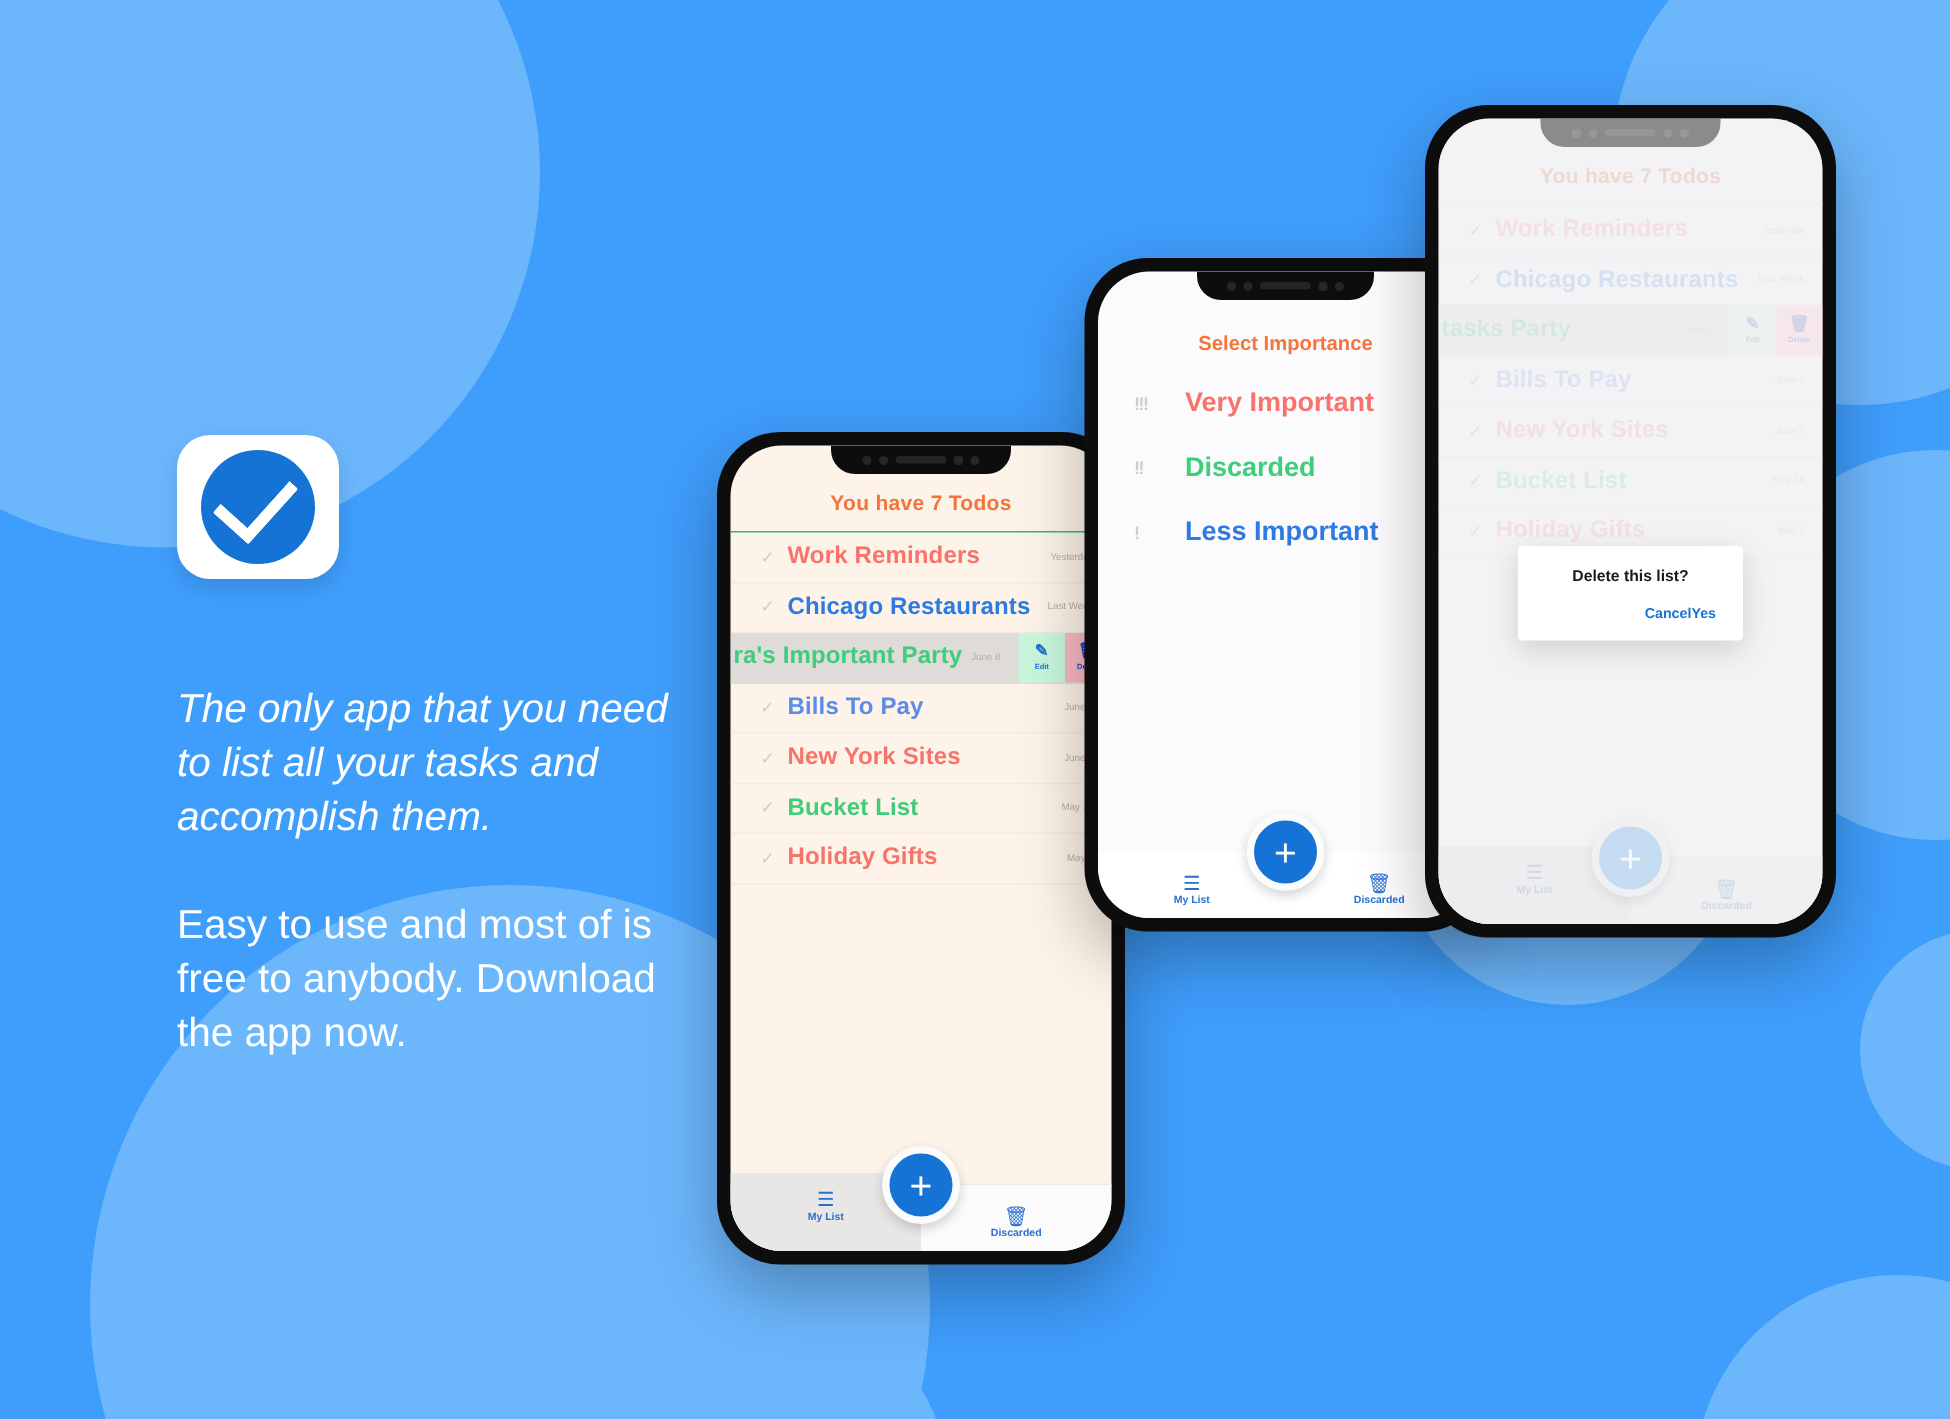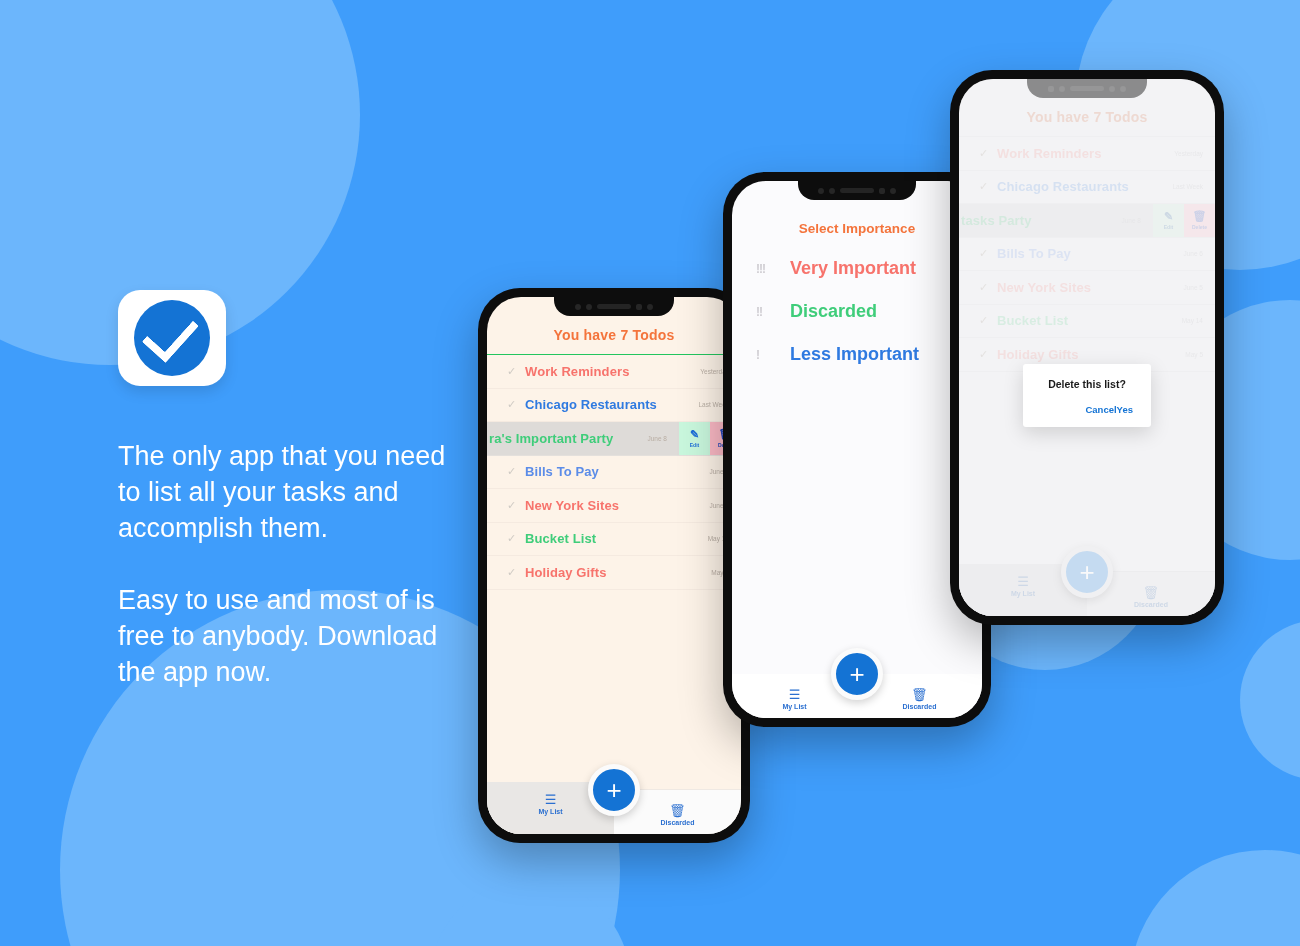--- a/index.html
+++ b/index.html
@@ -25,42 +25,42 @@
   #app-logo{
     width:108px;height:96px;border-radius:22px;background:#ffffff;
     box-shadow:0 6px 14px rgba(0,0,0,0.12);
     display:flex;align-items:center;justify-content:center;
   }
   #logo-circle{width:76px;height:76px;border-radius:50%;background:#1473d4;
     display:flex;align-items:center;justify-content:center;position:relative;}
   #logo-check{width:42px;height:24px;border-left:8px solid #fff;border-bottom:8px solid #fff;
     transform:rotate(-48deg) translate(2px,-4px);border-radius:2px;}
   .promo-para{color:#ffffff;font-size:27px;line-height:36px;margin:0;font-weight:400;}
-  #promo-p1{margin-top:52px;}
+  #promo-p1{margin-top:68px;font-style:italic;}
   #promo-p2{margin-top:36px;}
 
   
   .phone{position:absolute;border-radius:42px;background:#0d0d0d;
          box-shadow:0 18px 44px rgba(0,0,0,0.28);overflow:hidden;}
   .phone-inner{position:absolute;inset:9px;border-radius:34px;overflow:hidden;background:#fdf3e8;}
   .notch{position:absolute;top:0;left:50%;transform:translateX(-50%);
          background:#0d0d0d;border-bottom-left-radius:16px;border-bottom-right-radius:16px;z-index:12;
          display:flex;align-items:center;justify-content:center;gap:5px;}
   .notch .dot{width:6px;height:6px;border-radius:50%;background:#262626;}
   .notch .speaker{width:34px;height:5px;border-radius:3px;background:#242424;}
   .notch .sq{width:6px;height:6px;border-radius:2px;background:#262626;}
 
   .screen{position:absolute;inset:0;display:flex;flex-direction:column;}
   .screen-head{text-align:center;font-size:14px;font-weight:700;color:#f4743c;
        padding-top:30px;padding-bottom:11px;border-bottom:1px solid #22c55e;letter-spacing:.2px;}
   .list{flex:1;overflow:hidden;}
   .row{display:flex;align-items:center;height:33.5px;border-bottom:1px solid #f5eae0;
        position:relative;padding-left:20px;box-sizing:border-box;}
   .tick{font-size:11px;color:#cfcac4;margin-right:9px;width:9px;}
-  .row-title{font-size:13px;font-weight:700;flex:1;letter-spacing:.1px;}
+  .row-title{font-size:16px;font-weight:700;flex:1;letter-spacing:.1px;}
   .row-date{font-size:6.5px;color:#b9aea4;padding-right:12px;white-space:nowrap;}
 
   .row.swiped{background:#dedbd8;padding-left:0;border-bottom:1px solid #e4e0dc;}
   .row.swiped .row-title{margin-left:-16px;}
   .swipe-actions{display:flex;height:100%;}
   .swipe-btn{width:31px;height:100%;display:flex;flex-direction:column;
        align-items:center;justify-content:center;gap:2px;font-size:5px;font-weight:700;}
   #swipe-edit{background:#c9f7dd;color:#1f6fd8;}
   #swipe-delete{background:#fbb9c5;color:#1f44b8;}
   .swipe-btn .gl{font-size:11px;line-height:11px;}
@@ -75,21 +75,21 @@
   .fab{position:absolute;left:50%;transform:translateX(-50%);bottom:18px;
       width:42px;height:42px;border-radius:50%;background:#1473d4;color:#fff;
       display:flex;align-items:center;justify-content:center;font-size:26px;line-height:26px;
       border:5px solid #fbfbfb;box-sizing:content-box;box-shadow:0 3px 8px rgba(0,0,0,.18);z-index:20;}
 
   
   #phone-1{left:478px;top:288px;width:272px;height:555px;}
   #phone-1 .notch{width:120px;height:19px;}
 
   
-  #phone-2{left:723px;top:172px;width:268px;height:555px;}
+  #phone-2{left:723px;top:172px;width:268px;height:449px;}
   #phone-2 .phone-inner{background:#fbfbfd;}
   #phone-2 .notch{width:118px;height:19px;}
   #imp-head{text-align:center;font-size:13.5px;font-weight:700;color:#f4743c;padding-top:40px;}
   .imp-row{display:flex;align-items:center;padding-left:24px;margin-top:22px;gap:12px;}
   .imp-bang{font-size:12px;color:#cfcdd2;letter-spacing:-1px;font-weight:700;width:22px;}
   .imp-label{font-size:18px;font-weight:700;}
   #phone-2 .bottombar{background:#ffffff;border-top:none;}
 
   
   #phone-3{left:950px;top:70px;width:274px;height:555px;}
@@ -101,21 +101,21 @@
   #phone-3 .row-date{color:#cfcfd2;opacity:.7;}
   #phone-3 .row.swiped{background:#e4e4e6;}
   #phone-3 #swipe-edit-3{background:#dff0e6;color:#9fb8cf;}
   #phone-3 #swipe-delete-3{background:#f6d8dd;color:#9fa9d8;}
   #phone-3 .bottombar{background:#ececee;border-top-color:#e3e3e5;}
   #phone-3 .tabhalf{color:#9fb6d4;}
   #phone-3 #tab-mylist-3{background:#e4e4e6;}
   #phone-3 .fab{background:#8dbdea;border-color:#ececee;}
   #dim{position:absolute;inset:0;background:rgba(244,244,246,.55);z-index:25;}
   #dialog{position:absolute;left:50%;transform:translateX(-50%);top:285px;
-      width:128px;background:#ffffff;border-radius:3px;z-index:30;
+      width:150px;background:#ffffff;border-radius:3px;z-index:30;
       box-shadow:0 6px 20px rgba(0,0,0,.15);padding:14px 0 12px;}
   #dialog-title{text-align:center;font-size:10.5px;font-weight:700;color:#1a1a1a;}
   #dialog-actions{display:flex;justify-content:flex-end;padding:14px 18px 0;}
   .dialog-btn{font-size:9.5px;font-weight:700;color:#1473d4;}
 </style>
 </head>
 <body>
 
 <div id="bg">
   <div class="bgc" id="c-topleft"></div>

